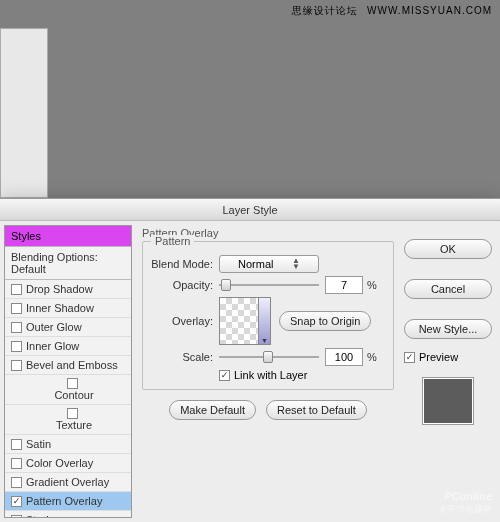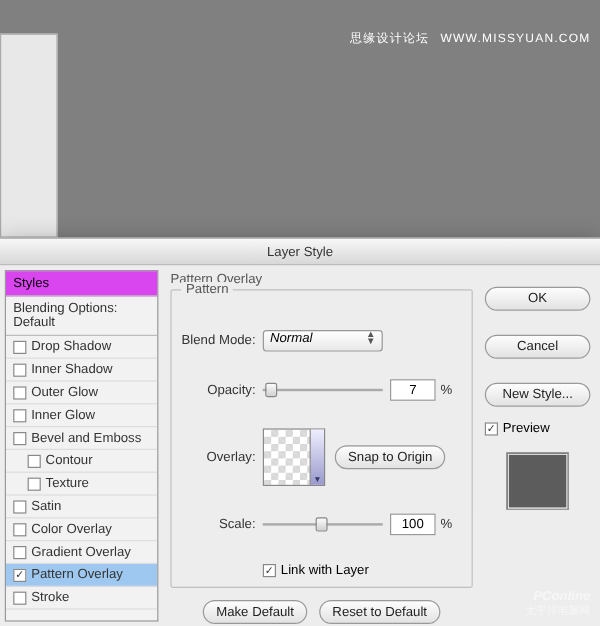--- a/index.html
+++ b/index.html
@@ -1,37 +1,37 @@
 <!DOCTYPE html>
 <html><head>
 <meta charset="utf-8">
 <style>
 * { box-sizing: border-box; margin: 0; padding: 0; font-family: "Lucida Grande", Arial, sans-serif; font-size: 11px; }
 body { width: 500px; height: 522px; background: #808080; position: relative; overflow: hidden; }
-.top-watermark { position: absolute; top: 24px; right: 8px; color: #ffffff; font-size: 12px; font-weight: bold; letter-spacing: 1px; }
+.top-watermark { position: absolute; top: 3px; right: 8px; color: #000000; font-size: 12px; font-weight: bold; letter-spacing: 1px; }
 .top-watermark span { font-size: 10px; font-weight: normal; margin-left: 5px; }
 .bg-panel { position: absolute; top: 28px; left: 0; width: 48px; height: 170px; background: #e8e8e8; border: 1px solid #aaa; }
 .dialog { position: absolute; top: 198px; left: 0; width: 500px; height: 324px; background: #ededed; border-top: 1px solid #999; box-shadow: 0 4px 20px rgba(0,0,0,0.3); }
 .titlebar { height: 22px; background: linear-gradient(#f7f7f7,#d8d8d8); border-bottom: 1px solid #bbb; text-align: center; line-height: 22px; color: #333; overflow: hidden; }
 .dialog-body { display: flex; height: calc(100% - 22px); }
 .styles-col { width: 128px; border: 1px solid #999; margin: 4px 0 4px 4px; background: #f2f2f2; display: flex; flex-direction: column; }
 .styles-header { padding: 4px 6px; border-bottom: 1px solid #bbb; background: #d946ef; }
 .blend-opts { padding: 4px 6px; border-bottom: 1px solid #bbb; color: #333; }
 .style-list { flex: 1; overflow: auto; }
 .style-item { display: flex; align-items: center; padding: 3px 6px; border-bottom: 1px solid #ddd; cursor: pointer; color: #333; }
-.style-item.indent { padding-left: 18px; }
+.style-item.indent { padding-left: 18px; flex-direction: column; }
 .style-item.selected { background: #9ec8f0; }
 .cb { width: 11px; height: 11px; border: 1px solid #888; background: #fff; margin-right: 4px; display: inline-flex; align-items: center; justify-content: center; font-size: 9px; color: #333; }
 .center-col { flex: 1; padding: 6px 10px; position: relative; }
 .group-title { color: #555; margin-bottom: 2px; }
 .fieldset { border: 1px solid #c0c0c0; border-radius: 2px; padding: 10px 8px 8px; position: relative; margin-bottom: 10px; }
 .fieldset .legend { position: absolute; top: -7px; left: 8px; background: #ededed; padding: 0 4px; color: #555; }
-.row { display: flex; align-items: center; margin: 23px 0; }
+.row { display: flex; align-items: center; margin: 3px 0; }
 .row label { width: 62px; text-align: right; margin-right: 6px; color: #333; }
-.select { width: 100px; height: 18px; border: 1px solid #999; background: linear-gradient(#fff,#e8e8e8); border-radius: 3px; padding: 0 5px; display: flex; justify-content: space-between; font-style: italic; }
+.select { width: 100px; height: 18px; border: 1px solid #999; background: linear-gradient(#fff,#e8e8e8); border-radius: 3px; padding: 0 18px; display: flex; align-items: center; justify-content: space-between; }
 .select .arrows { font-size: 8px; line-height: 6px; color: #555; }
 .slider { position: relative; width: 100px; height: 12px; margin-right: 6px; }
 .slider .track { position: absolute; top: 5px; left: 0; right: 0; height: 2px; background: #aaa; }
 .slider .thumb { position: absolute; top: 0; width: 10px; height: 12px; background: linear-gradient(#fbfbfb,#d0d0d0); border: 1px solid #888; border-radius: 2px; }
 .numbox { width: 38px; height: 18px; border: 1px solid #999; background: #fff; text-align: center; line-height: 16px; margin-right: 4px; }
 .pct { color: #333; }
 .pattern-swatch { width: 52px; height: 48px; border: 1px solid #888; background: #fff; position: relative; margin-right: 8px; background-image: linear-gradient(45deg,#d8d8d8 25%,transparent 25%,transparent 75%,#d8d8d8 75%),linear-gradient(45deg,#d8d8d8 25%,transparent 25%,transparent 75%,#d8d8d8 75%); background-size: 12px 12px; background-position: 0 0,6px 6px; }
 .pattern-swatch .side { position: absolute; right: 0; top: 0; bottom: 0; width: 12px; background: linear-gradient(#eef,#99c); border-left: 1px solid #888; display: flex; align-items: flex-end; justify-content: center; font-size: 7px; color: #336; }
 .btn { height: 20px; padding: 0 10px; border: 1px solid #999; border-radius: 10px; background: linear-gradient(#fdfdfd,#e2e2e2); color: #222; display: inline-flex; align-items: center; justify-content: center; cursor: pointer; white-space: nowrap; }
 .btn-row { display: flex; gap: 10px; justify-content: center; }

